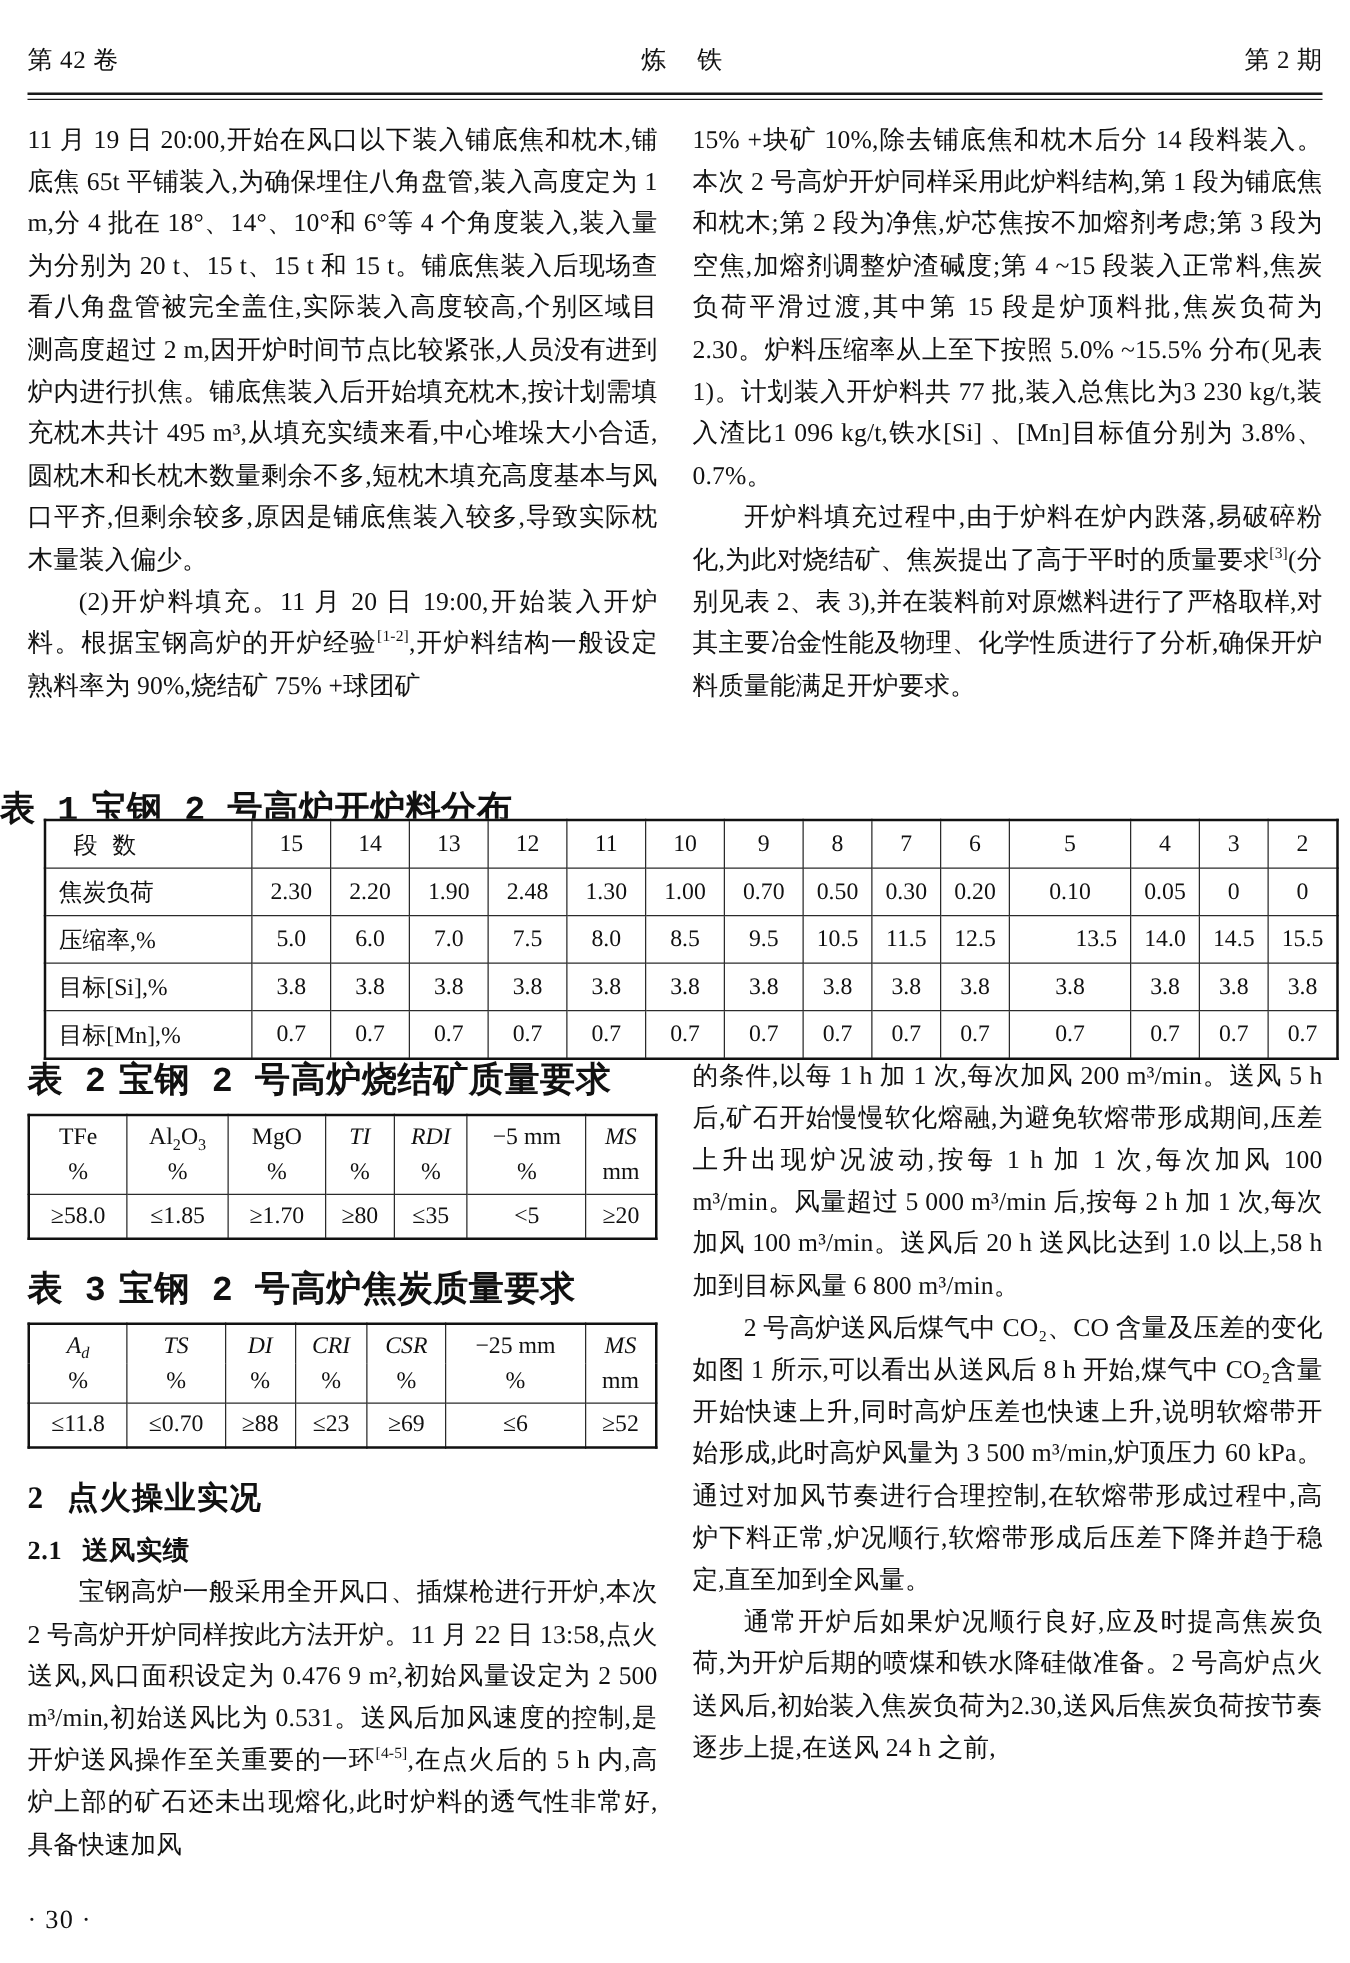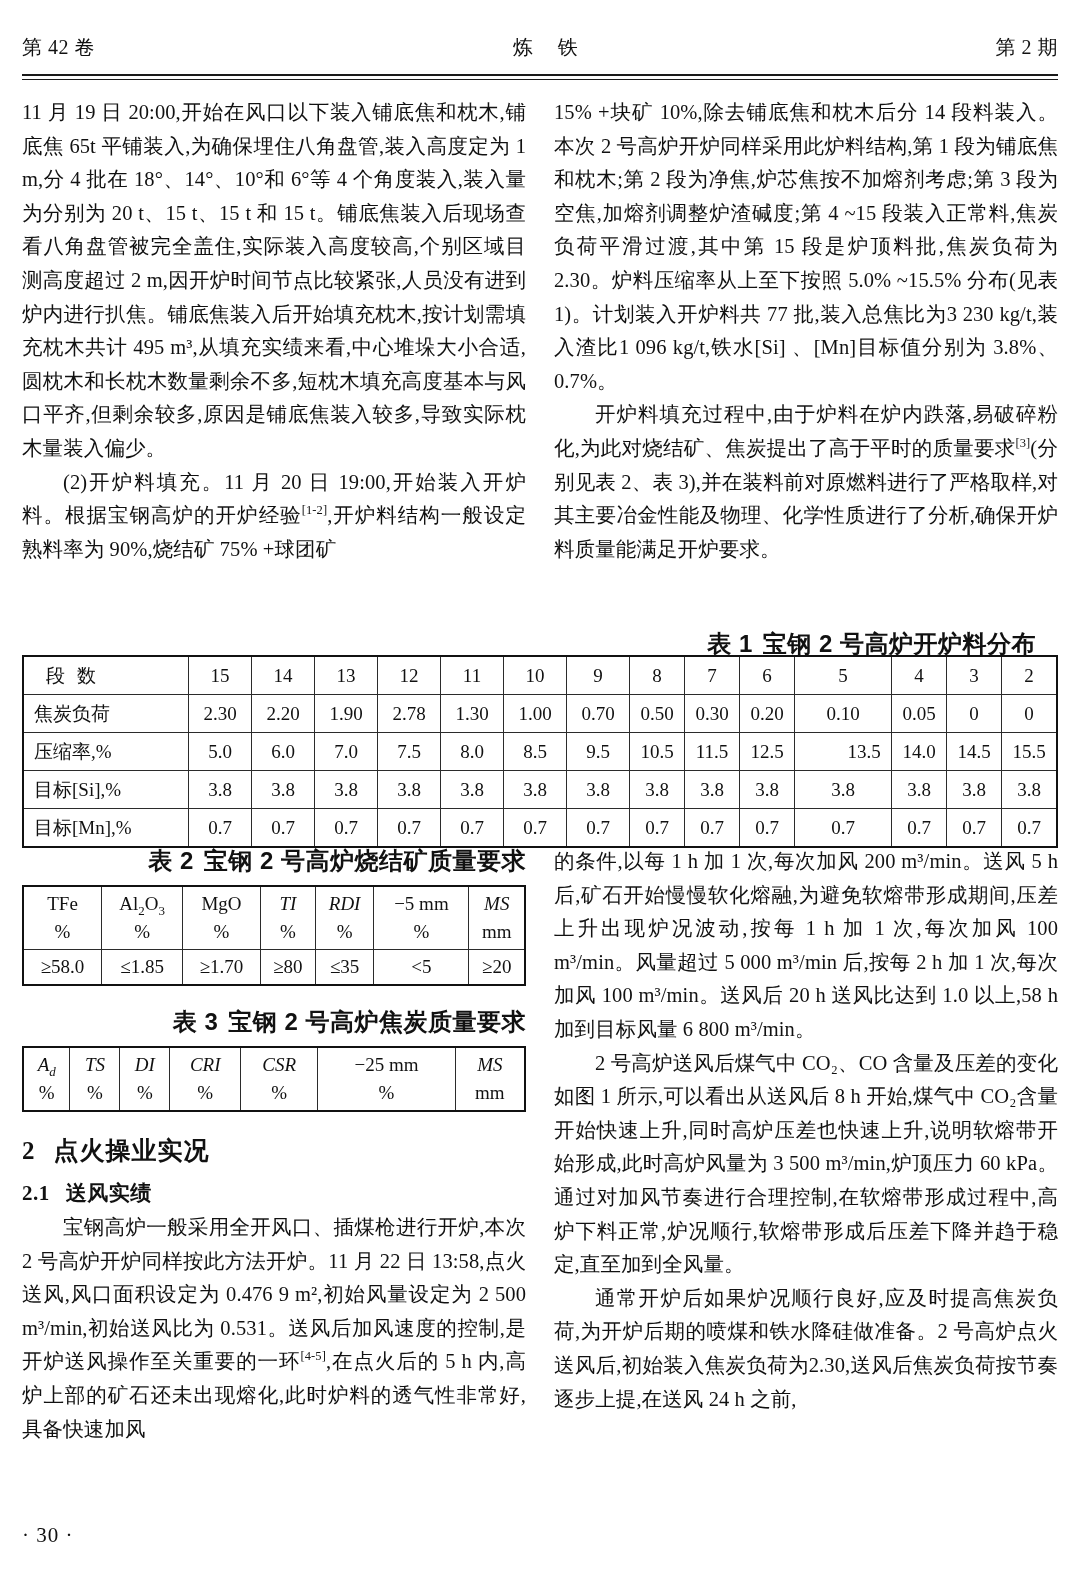--- a/index.html
+++ b/index.html
@@ -87,24 +87,24 @@
     margin: 4px 0 4px 0;
     font-size: 21px;
     font-weight: bold;
     font-family: "Liberation Sans", "DejaVu Sans", sans-serif;
     letter-spacing: 0.5px;
   }
   h3.sub .num { margin-right: 16px; font-family: "Liberation Serif", serif; }
 
   
   .tbl-caption {
-    text-align: right;
-    font-size: 24px;
+    text-align: left;
+    font-size: 28px;
     font-weight: bold;
-    font-family: Liberation Sans, sans-serif;
+    font-family: Liberation Mono, monospace;
     margin: 0 0 8px 0;
     letter-spacing: 0.5px;
   }
   .tbl-caption .lbl { margin-right: 10px; }
   table {
     border-collapse: collapse;
     font-size: 19px;
     font-family: "Liberation Serif", "DejaVu Serif", serif;
     background: #fff;
   }
@@ -115,21 +115,21 @@
     padding: 3px 2px;
     white-space: nowrap;
   }
   table.outer {
     border: 2px solid #111;
   }
   
   #table1-wrap {
     position: absolute;
     top: 655px;
-    left: 22px;
+    left: 35px;
     width: 1036px;
   }
   #table1-cap {
     position: absolute;
     top: 628px;
     left: 0;
     width: 1036px;
   }
   table.t1 { width: 1036px; }
   table.t1 td { height: 31px; }
@@ -212,21 +212,21 @@
             <td style="width: 50px;">5</td>
             <td style="width: 50px;">4</td>
             <td style="width: 50px;">3</td>
             <td style="width: 50px;">2</td>
           </tr>
           <tr>
             <td class="rowhead">焦炭负荷</td>
             <td>2.30</td>
             <td>2.20</td>
             <td>1.90</td>
-            <td>2.78</td>
+            <td>2.48</td>
             <td>1.30</td>
             <td>1.00</td>
             <td>0.70</td>
             <td style="width: 50px;">0.50</td>
             <td style="width: 50px;">0.30</td>
             <td style="width: 50px;">0.20</td>
             <td style="width: 50px;">0.10</td>
             <td style="width: 50px;">0.05</td>
             <td style="width: 50px;">0</td>
             <td style="width: 50px;">0</td>
@@ -339,20 +339,29 @@
         </tr>
         <tr id="t3-units">
             <td class="unit">%</td>
             <td class="unit">%</td>
             <td class="unit">%</td>
             <td class="unit">%</td>
             <td class="unit">%</td>
             <td class="unit">%</td>
             <td class="unit">mm</td>
           </tr>
+        <tr id="t3-values">
+            <td class="">≤11.8</td>
+            <td class="">≤0.70</td>
+            <td class="">≥88</td>
+            <td class="">≤23</td>
+            <td class="">≥69</td>
+            <td class="">≤6</td>
+            <td class="">≥52</td>
+          </tr>
       </tbody>
     </table>
 
     <h2 class="sec">
       <span class="num">2</span><span>点火操业实况</span>
     </h2>
 
     <h3 class="sub">
       <span class="num">2.1</span><span>送风实绩</span>
     </h3>

